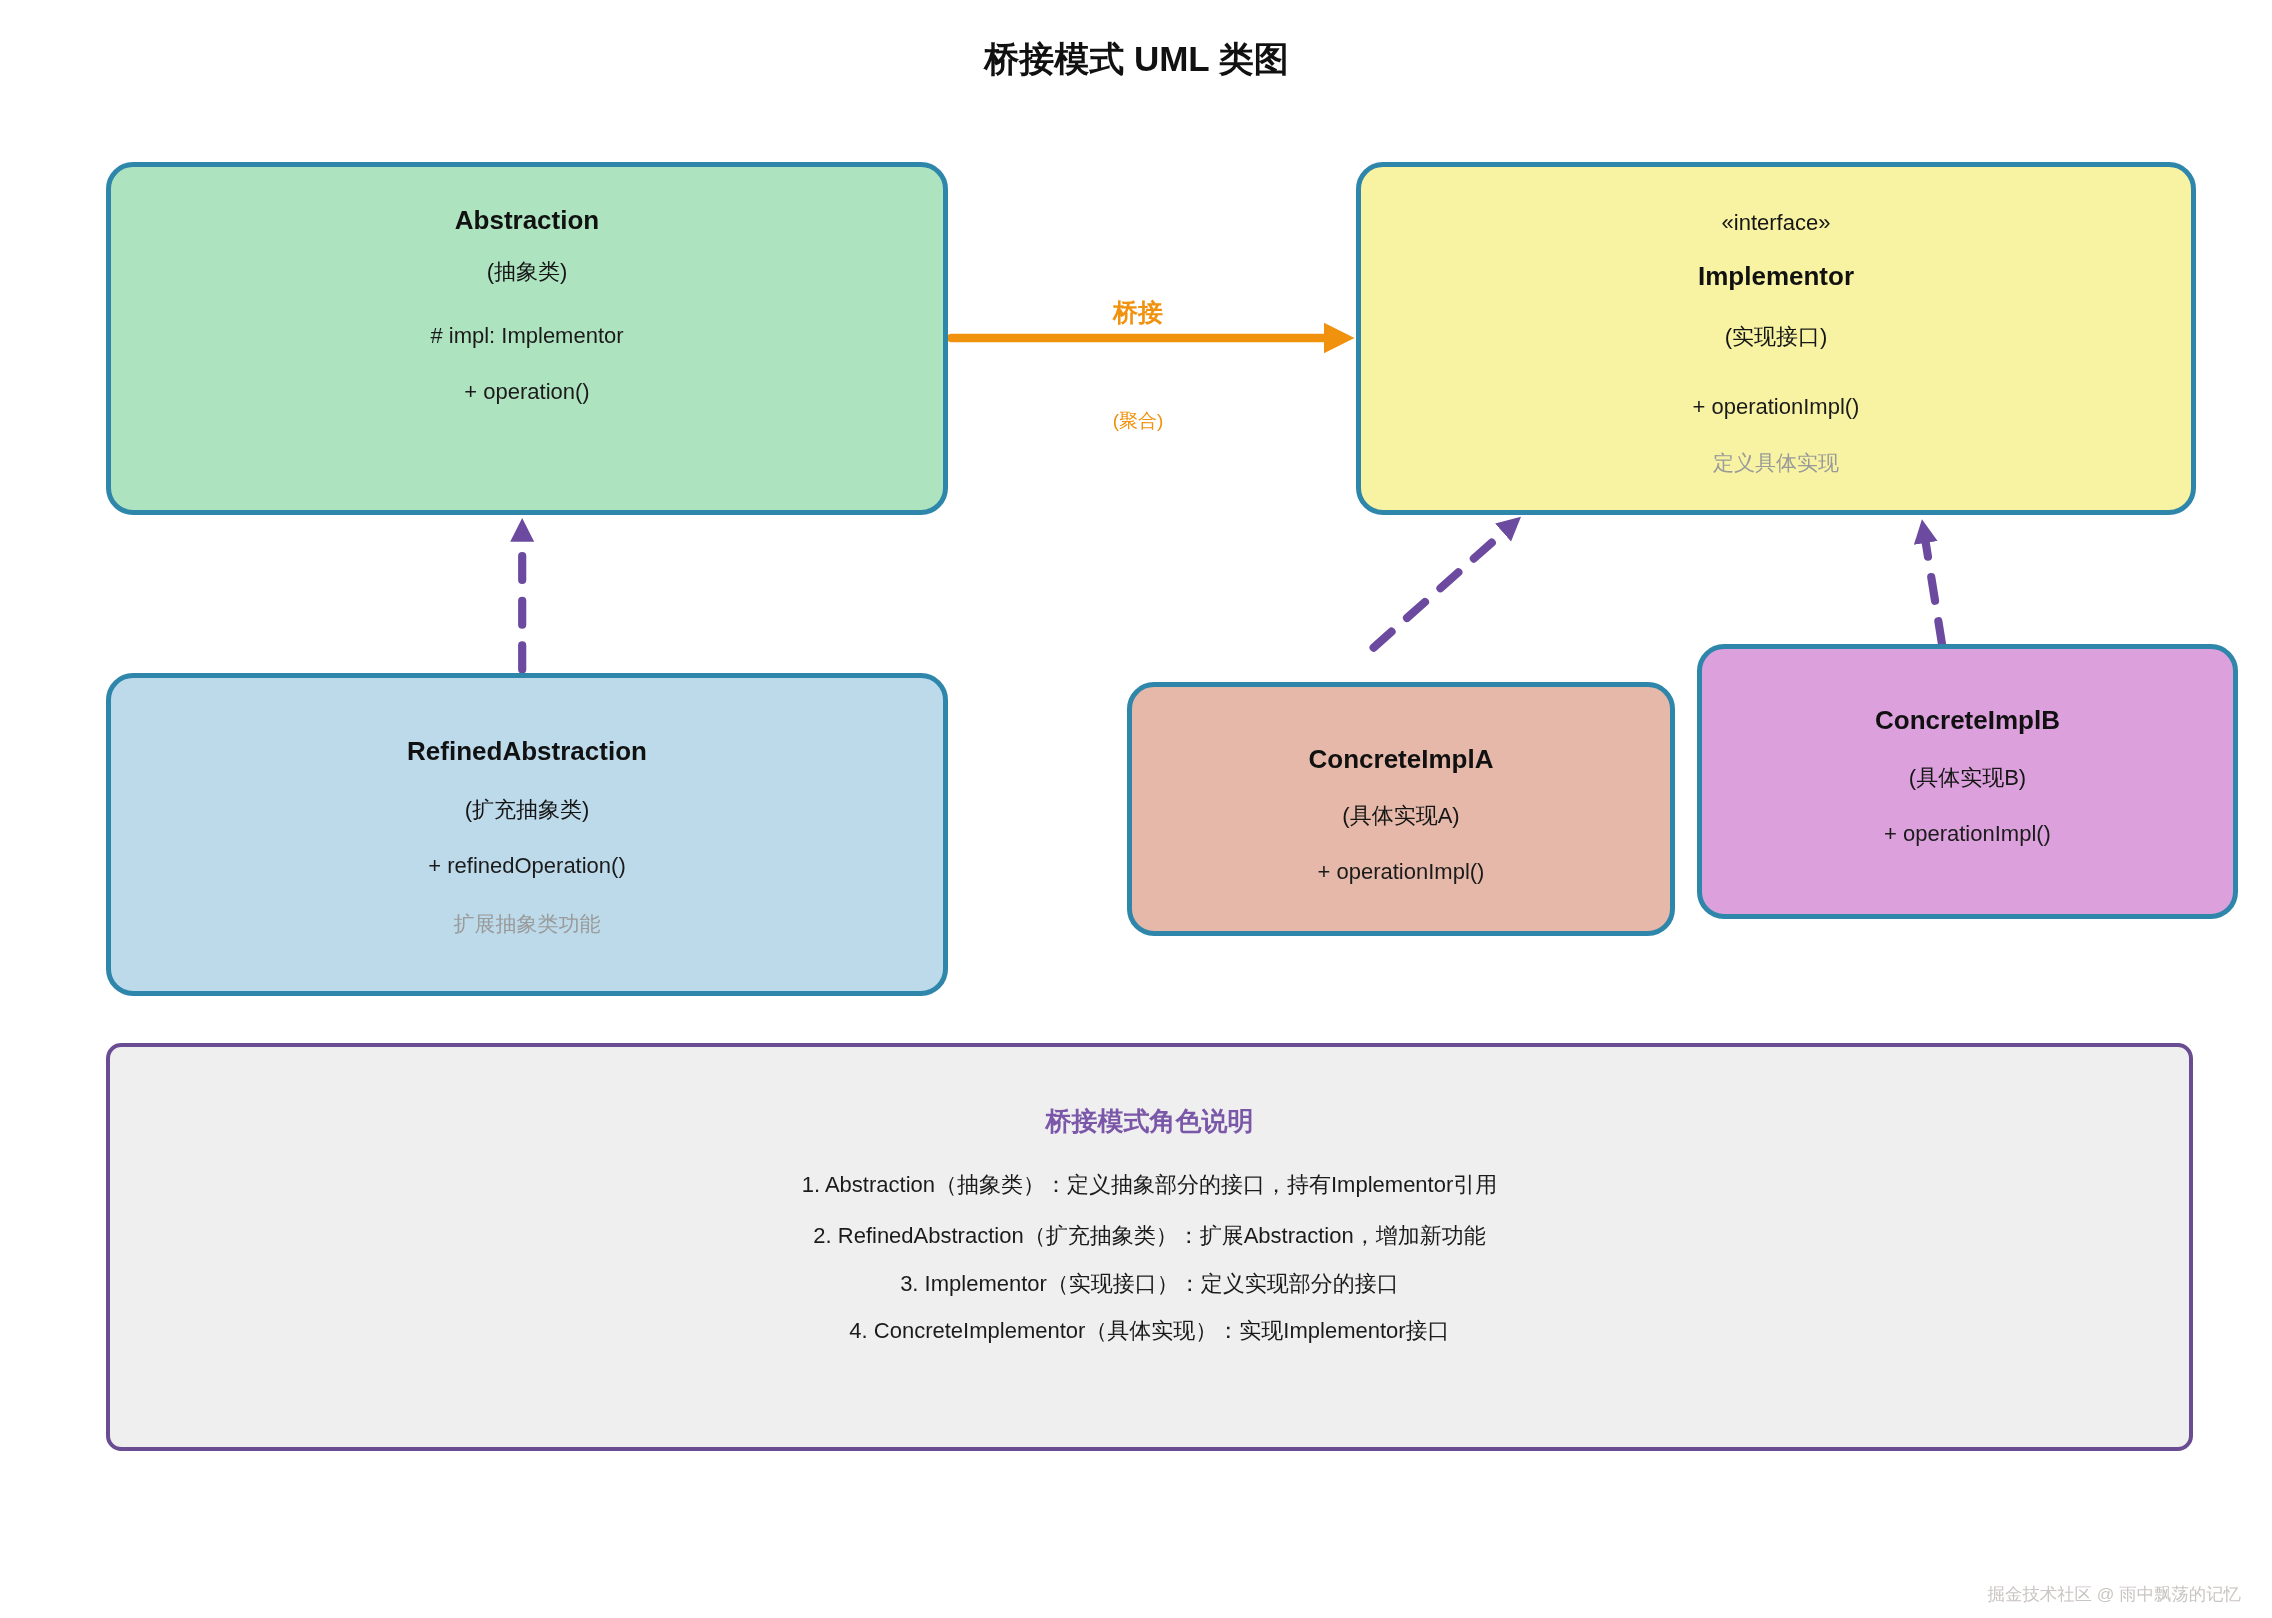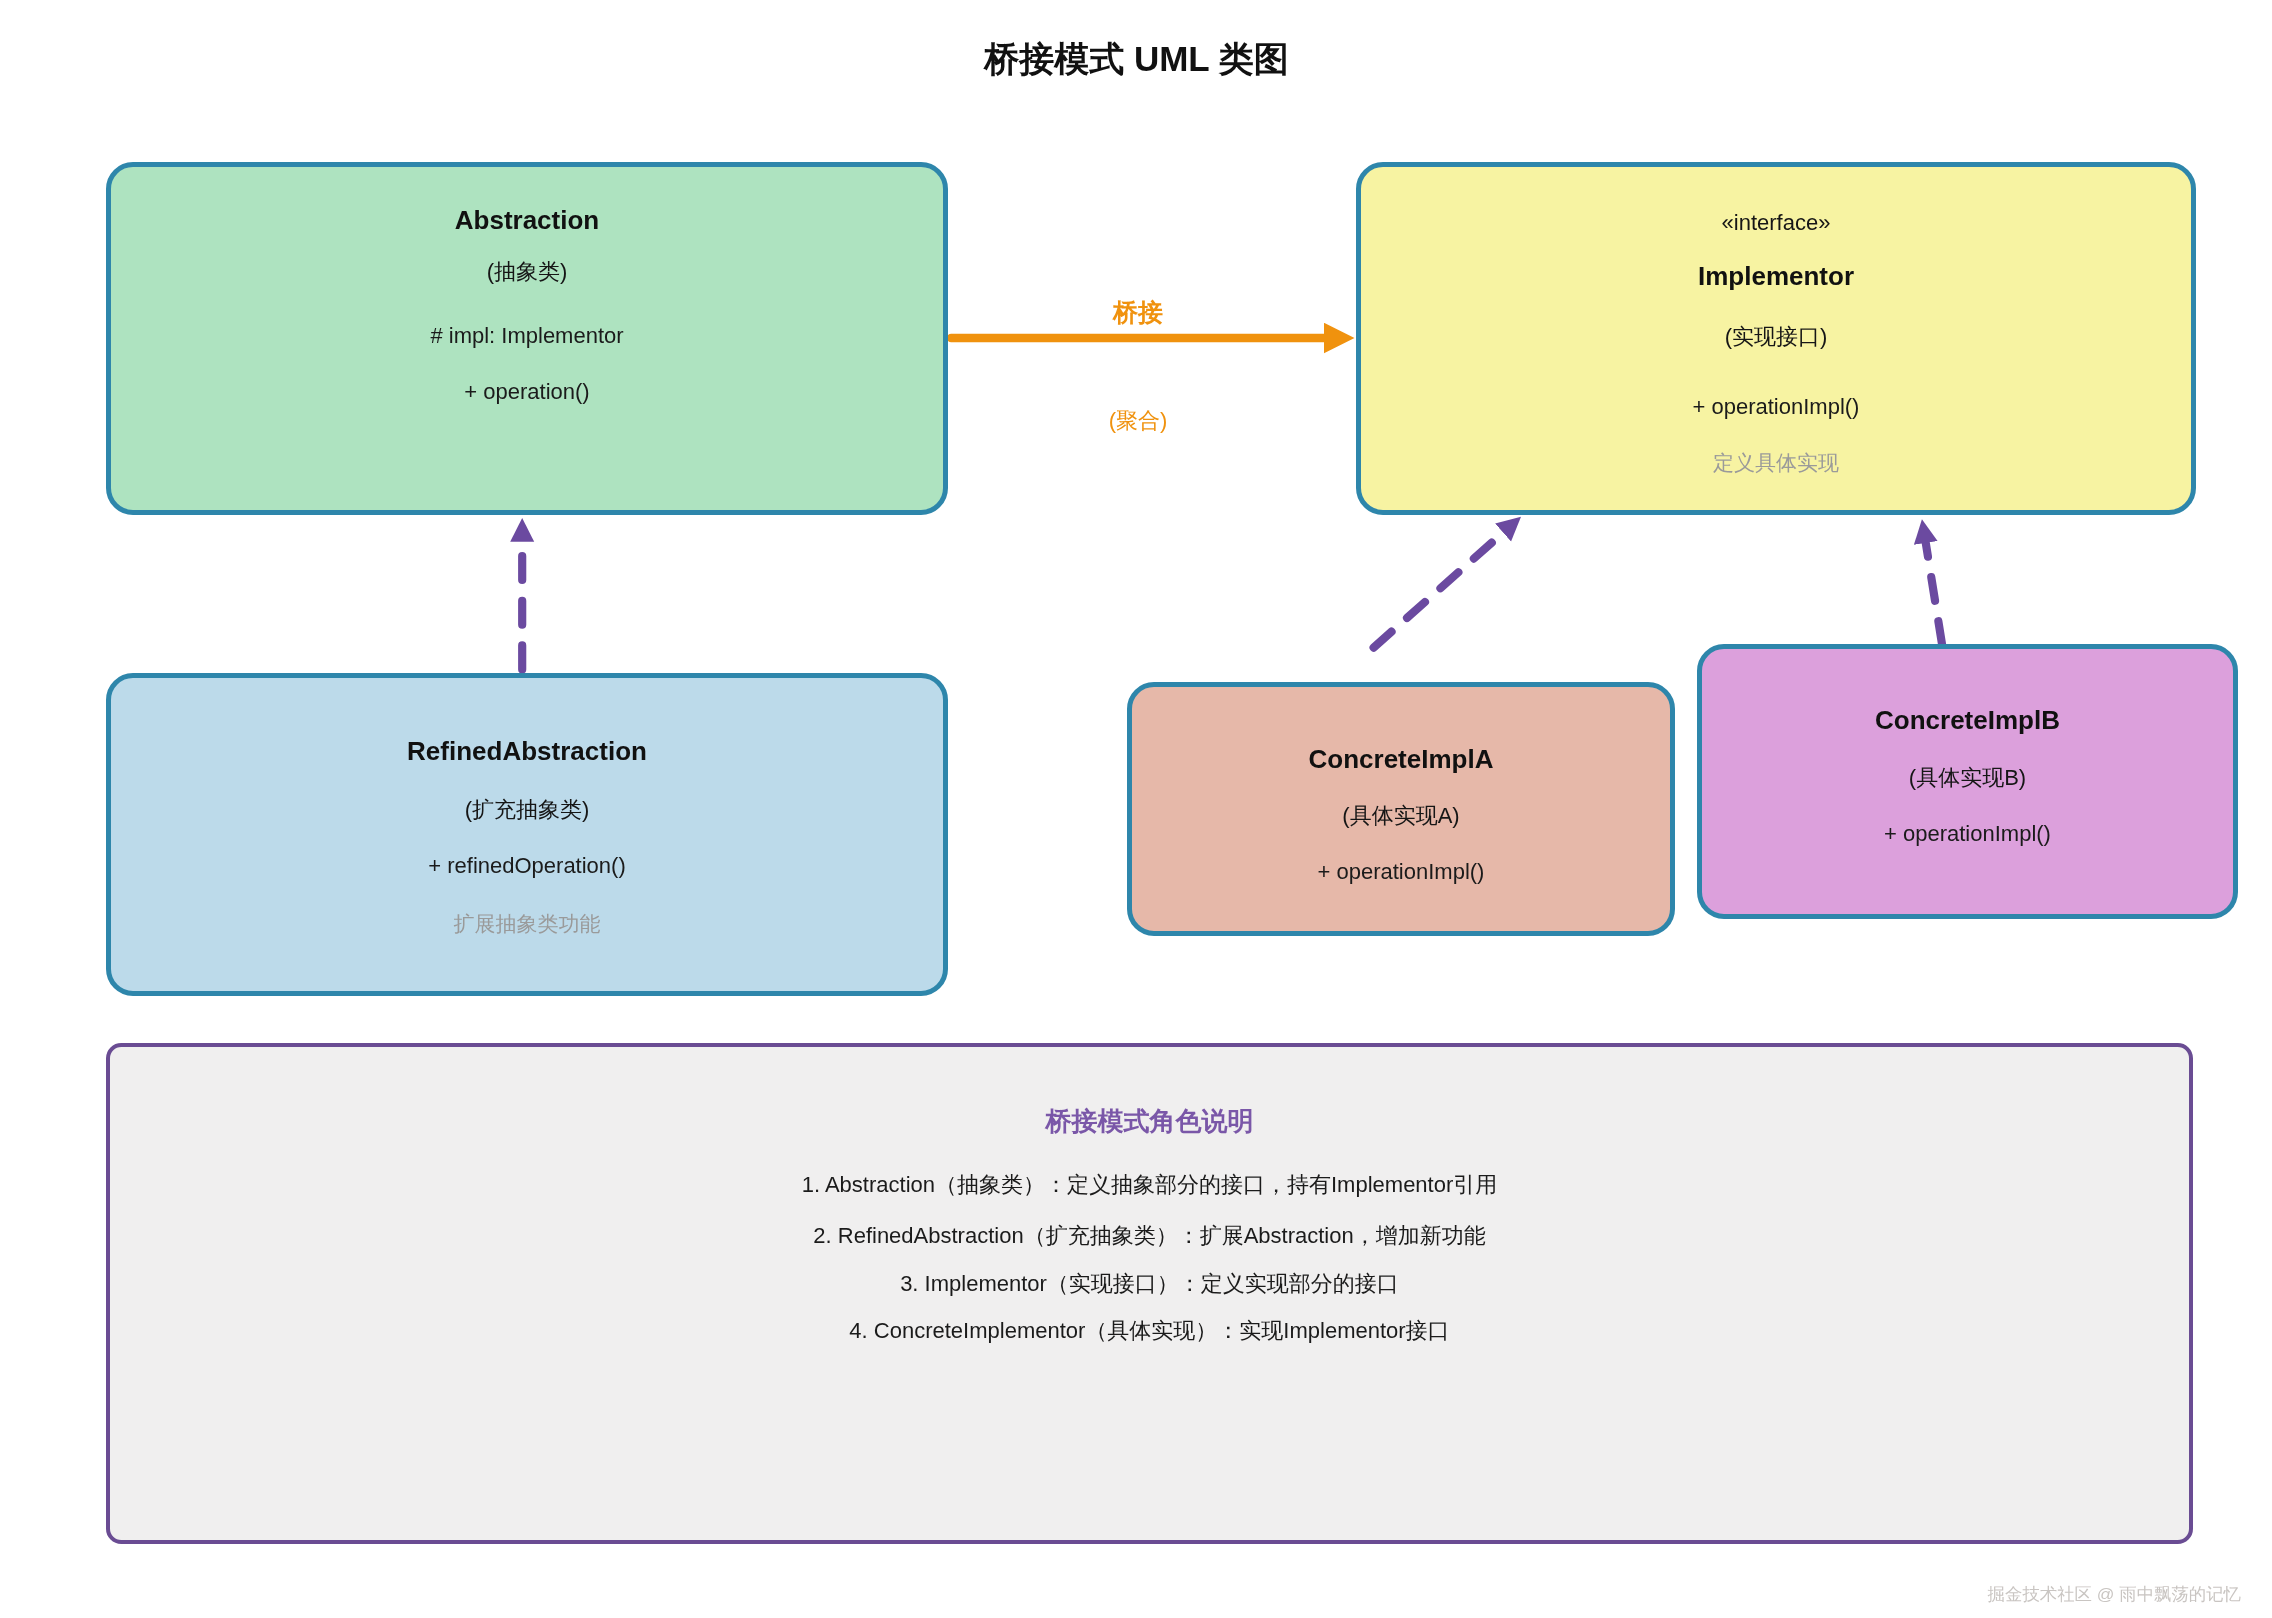--- a/index.html
+++ b/index.html
@@ -29,24 +29,24 @@
   .stereotype { font-size:22px; color:#161616; }
   .cls-alias  { font-size:22px; color:#161616; }
   .cls-member { font-size:22px; color:#1b1b1b; }
   .cls-note   { font-size:21px; color:var(--note-gray,#9A9A9A); }
 
   .bridge-label {
     position:absolute; left:1029px; width:218px; transform:translateY(-50%);
     text-align:center; color:var(--orange,#F0920E);margin-top:37px;
   }
   .bridge-main { top:275px; font-size:25px; font-weight:bold; }
-  .bridge-sub  { top:384px; font-size:22px; }
+  .bridge-sub  { top:384px; font-size:19px; }
 
   .legend-box {
-    position:absolute; left:106px; top:1043px; width:2087px; height:501px; box-sizing:border-box;
+    position:absolute; left:106px; top:1043px; width:2087px; height:408px; box-sizing:border-box;
     background:var(--legend-bg,#F0EFEF); border:4.4px solid var(--legend-border,#6A4C93); border-radius:15.3px;
   }
   .legend-title { font-size:26px; font-weight:bold; color:var(--heading-purple,#7A57A8); }
   .legend-item  { font-size:22px; color:#1b1b1b; }
   .legend-key   { font-size:22px; font-weight:bold; color:var(--orange,#F0920E); }
 
   .watermark {
     position:absolute; right:32px; top:1594px; transform:translateY(-50%);
     font-size:17.4px; color:var(--watermark-gray,#C9C5C2); white-space:nowrap;
   }

